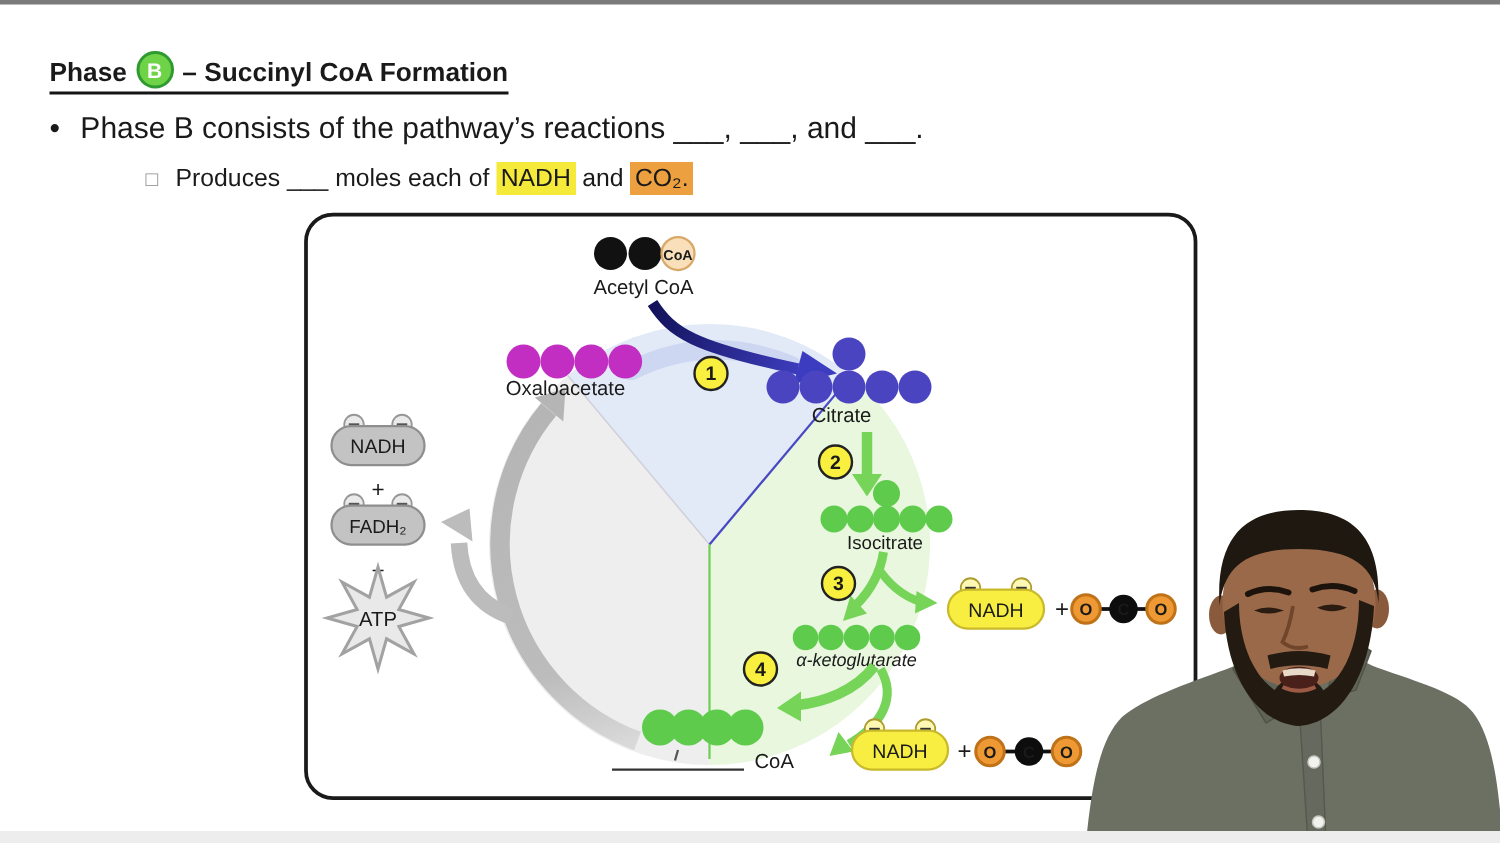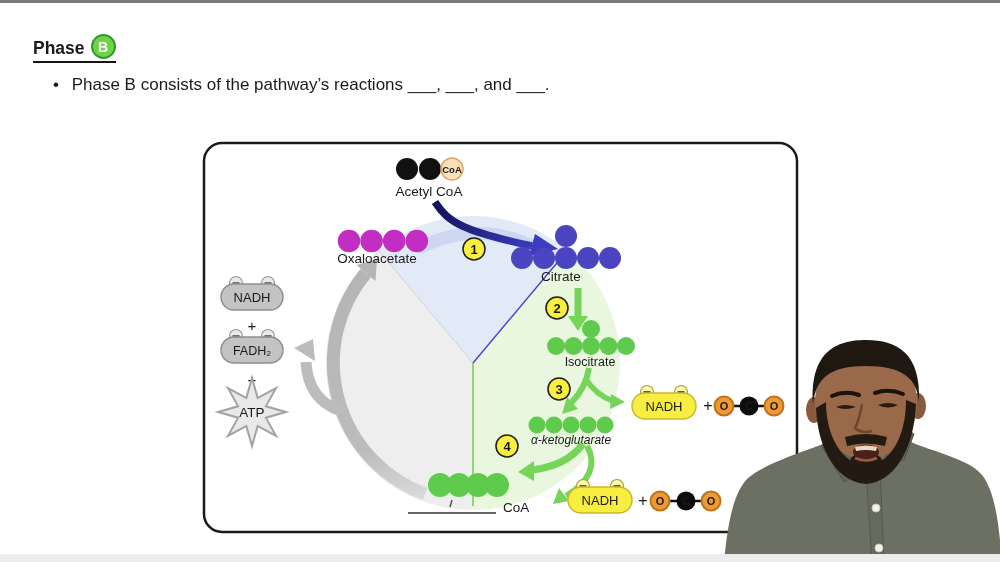--- a/index.html
+++ b/index.html
@@ -8,45 +8,53 @@
   .stage{position:absolute;inset:0;background:#fff;}
   .top-edge{position:absolute;left:0;top:0;width:1000px;height:3px;background:#7b7b7b;}
   .bottom-edge{position:absolute;left:0;top:554px;width:1000px;height:8px;background:#ededed;}
   .header{position:absolute;left:33px;top:34px;width:760px;}
   .title-row{display:inline-flex;align-items:flex-end;gap:6px;
              border-bottom:2px solid #151515;padding-bottom:2px;
              font-size:17.5px;font-weight:bold;}
   .badge{width:25px;height:25px;border-radius:50%;background:#6fd348;border:2.5px solid #2f9a2f;
          display:flex;align-items:center;justify-content:center;color:#fff;
          font-size:14px;font-weight:bold;box-sizing:border-box;}
-  .bullet1{position:absolute;left:0px;top:41px;font-size:17px;white-space:nowrap;margin-left:20px;}
+  .bullet1{position:absolute;left:0px;top:41px;font-size:20px;white-space:nowrap;}
   .bullet1 .marker{margin-right:8px;}
   .bullet2{position:absolute;left:64px;top:76px;font-size:16.5px;white-space:nowrap;}
   .bullet2 .marker2{color:#8a8a8a;margin-right:7px;font-size:14px;}
   .hl-y{background:#f5e93a;padding:2px 3px;}
   .hl-o{background:#eda03f;padding:2px 3px;}
   svg{position:absolute;inset:0;font-family:"Liberation Sans",sans-serif;}
   svg text{fill:#1a1a1a;}
 </style>
 </head>
 <body>
 
 <div class="stage">
   <div class="top-edge"></div>
 
   <div class="header">
     <div class="title-row">
       <span>Phase</span>
       <span class="badge">
           <span>B</span>
         </span>
+      <span>– Succinyl CoA Formation</span>
     </div>
     <div class="bullet1">
       <span class="marker">•</span>
       <span>Phase B consists of the pathway’s reactions ___, ___, and ___.</span>
+    </div>
+    <div class="bullet2">
+      <span class="marker2">□</span>
+      <span>Produces ___ moles each of</span>
+      <span class="hl-y">NADH</span>
+      <span>and</span>
+      <span class="hl-o">CO₂.</span>
     </div>
   </div>
 
   <svg width="1000" height="562" viewBox="0 0 1000 562">
     <defs>
       <linearGradient id="blueGrad" gradientUnits="userSpaceOnUse" x1="435" y1="203" x2="550" y2="247">
         <stop offset="0" stop-color="#12125a"></stop>
           <stop offset="1" stop-color="#4343cc"></stop>
       </linearGradient>
       <linearGradient id="grayFade" gradientUnits="userSpaceOnUse" x1="425" y1="494" x2="366" y2="273">

